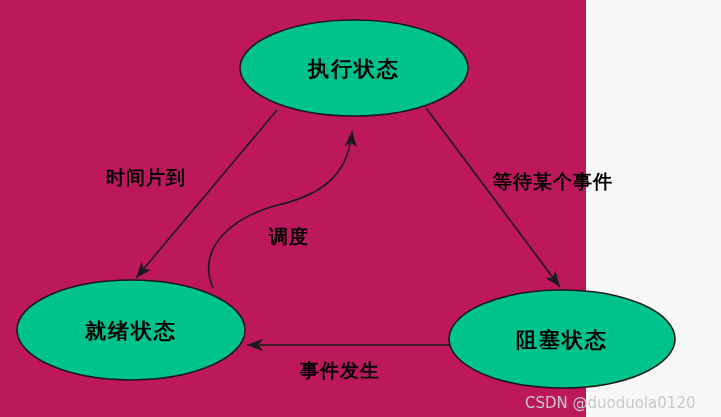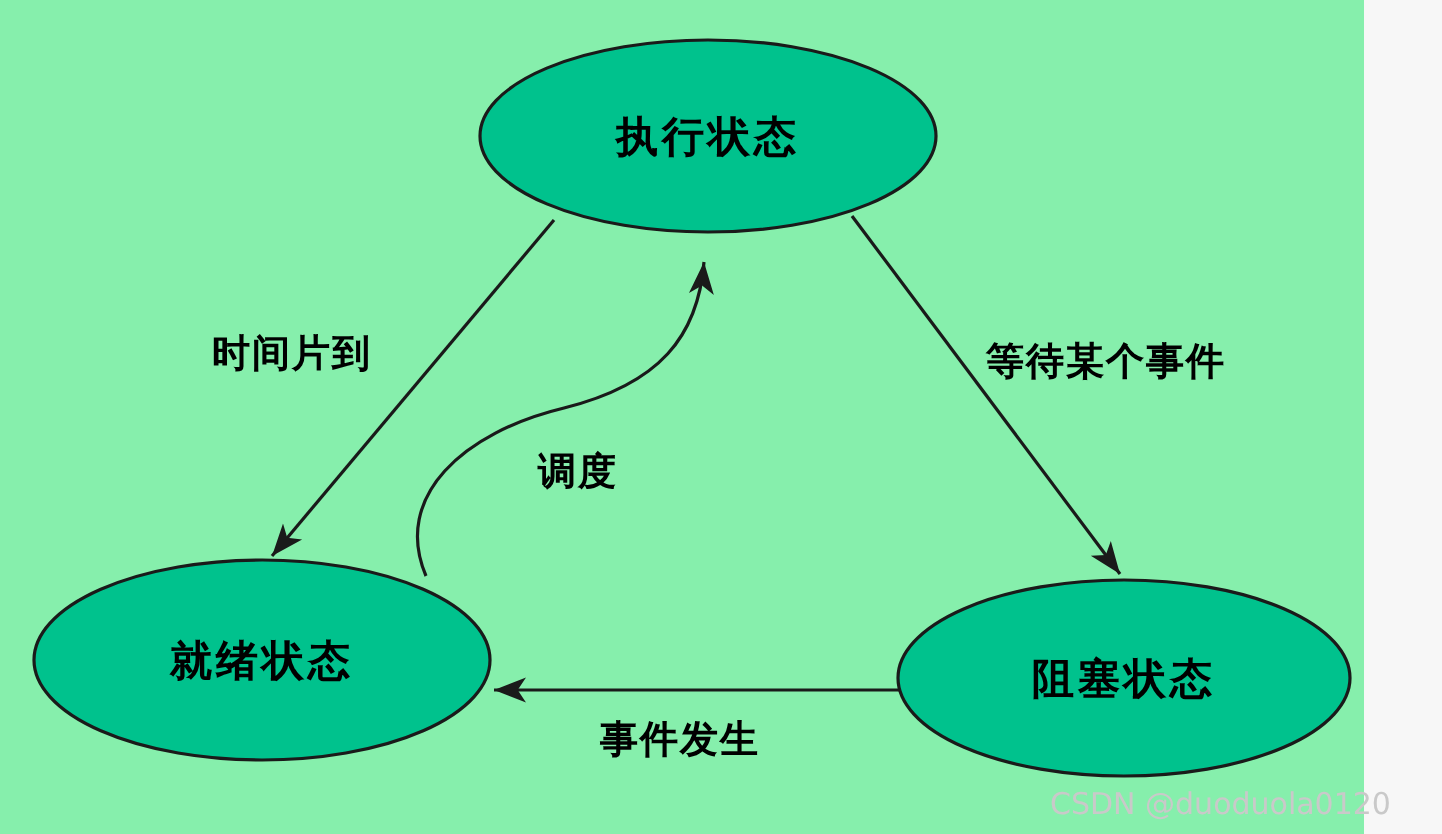--- a/index.html
+++ b/index.html
@@ -9,23 +9,23 @@
   }
   body {
     width: 721px;
     height: 417px;
     background: #f7f7f7;
     font-family: "DejaVu Sans", "Liberation Sans", sans-serif;
     overflow: hidden;
   }
   #diagram-root {
     position: relative;
-    width: 682px;
+    width: 586px;
     height: 417px;
-    background: #86efac;
+    background: #be185d;
   }
   svg#state-diagram {
     position: absolute;
     top: 0;
     left: 0;
     width: 721px;
     height: 417px;
     display: block;
   }
   .node-ellipse {

